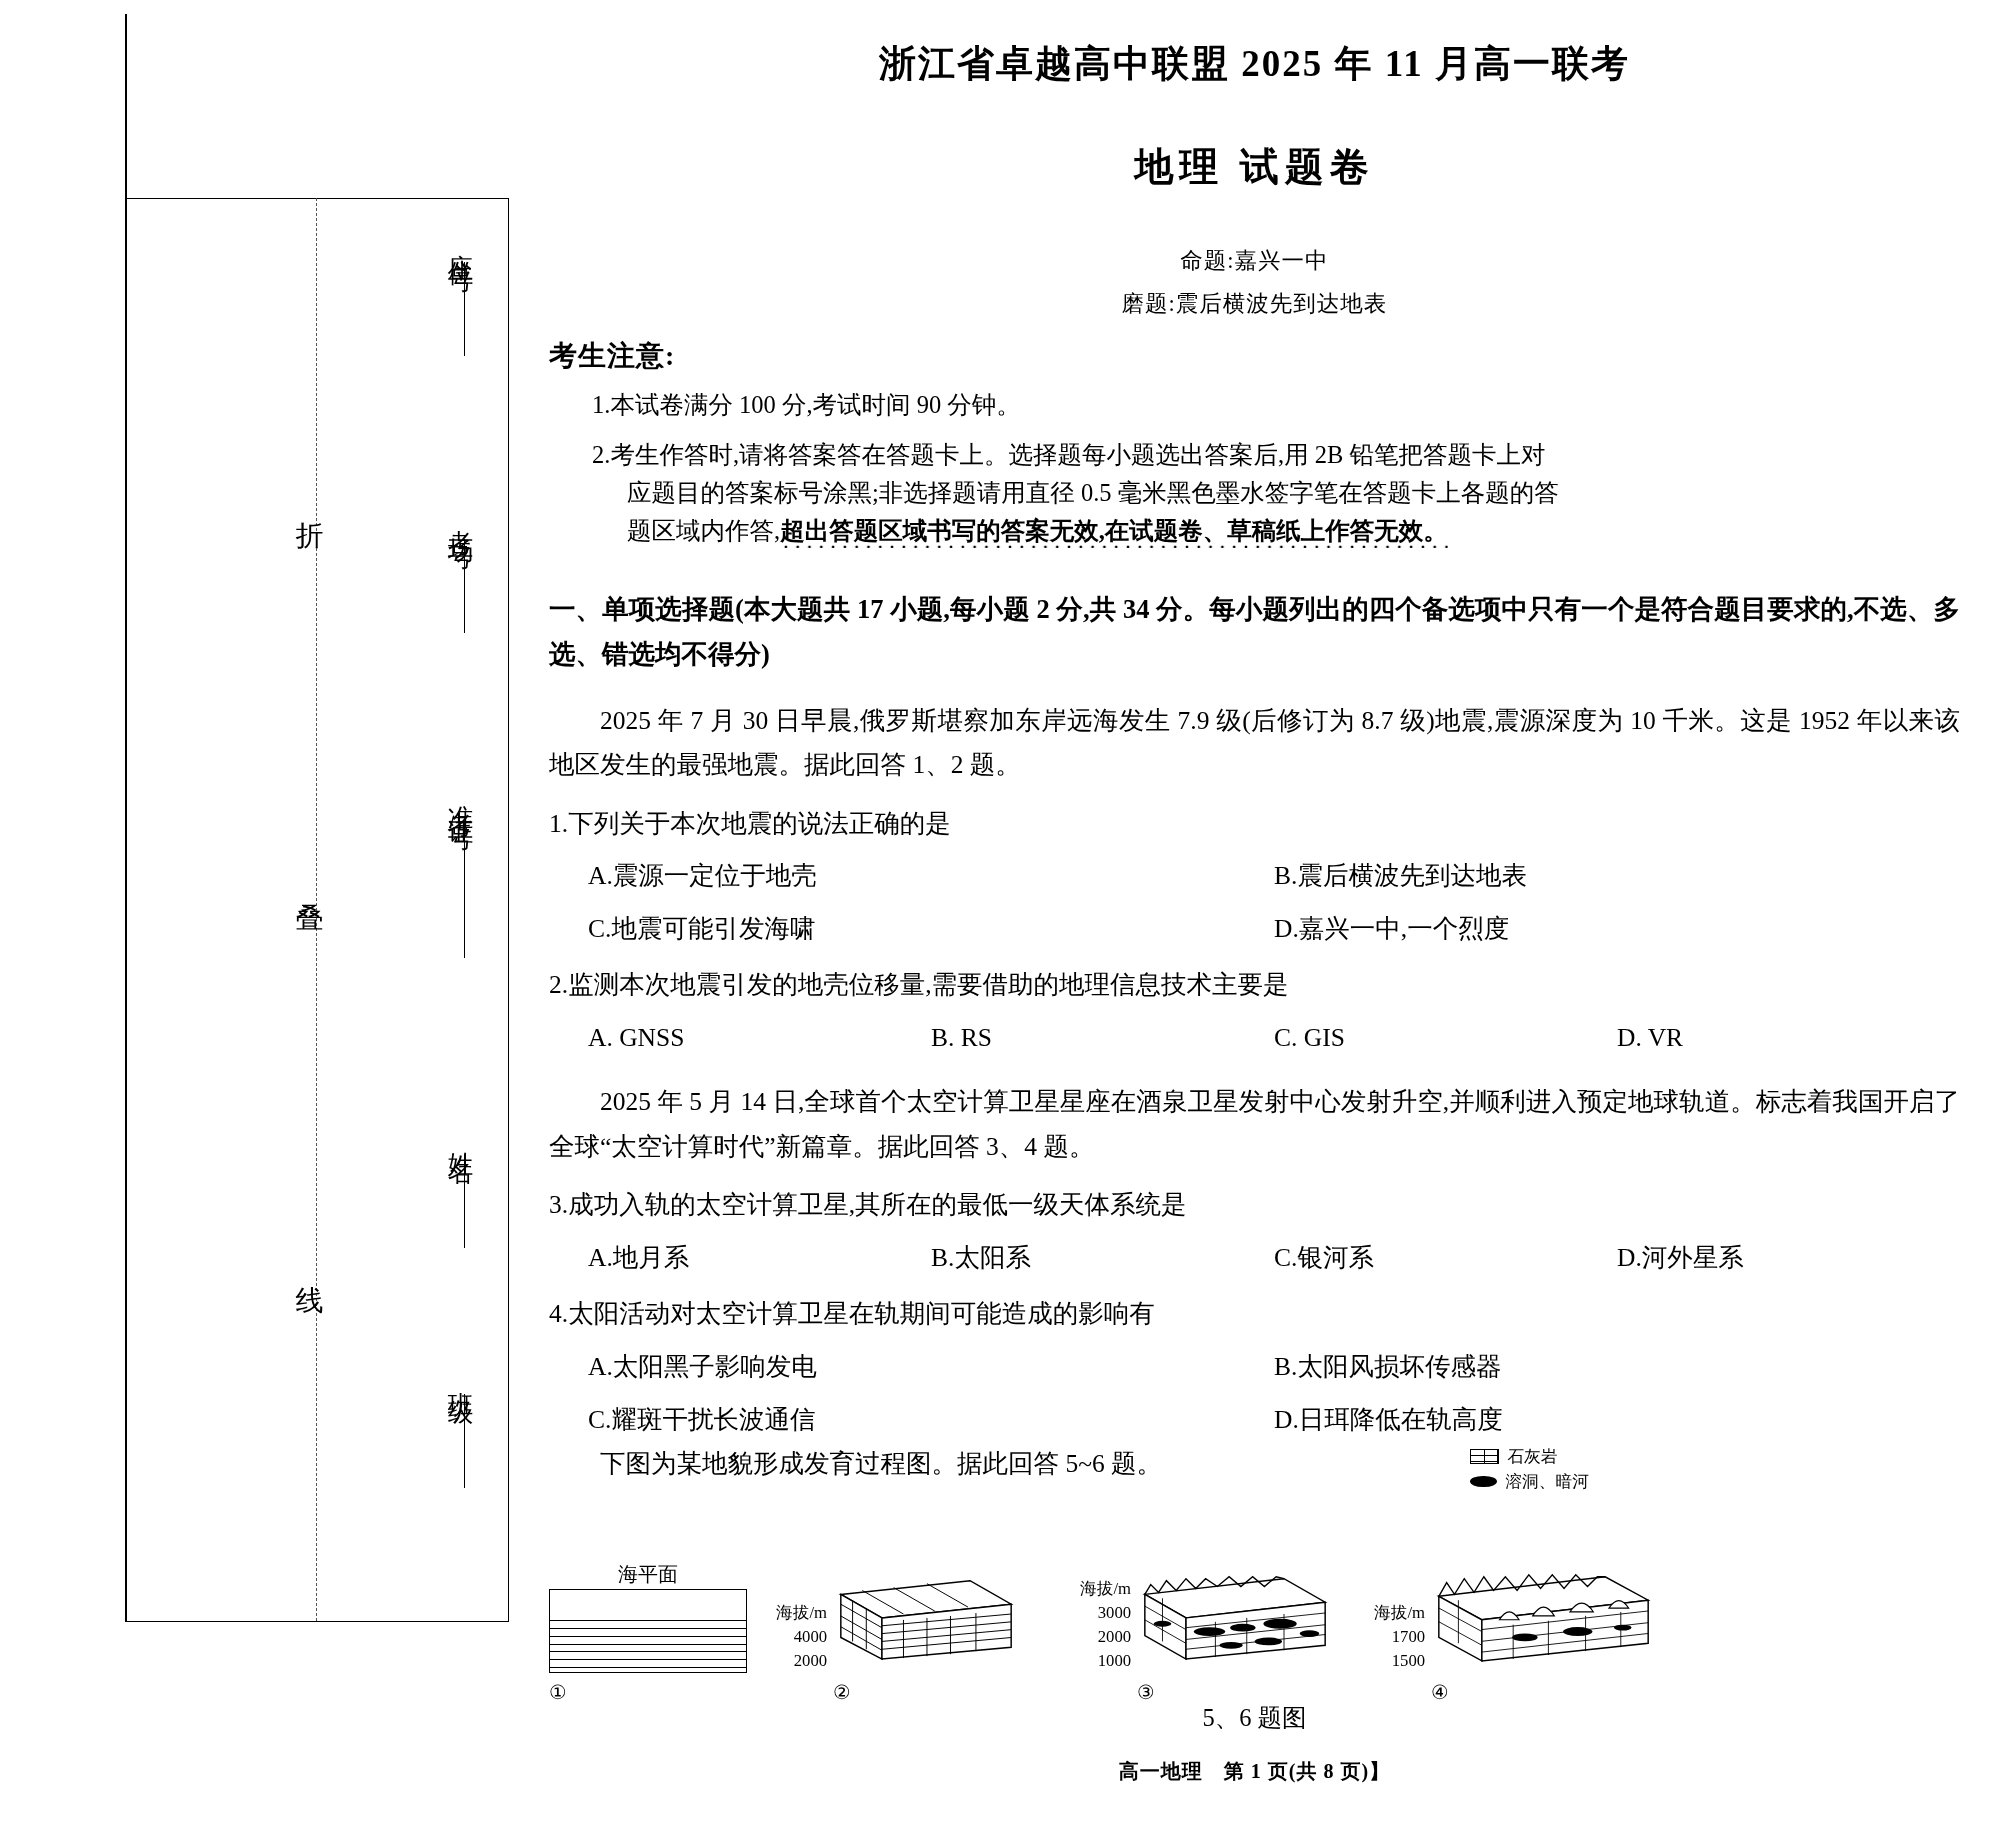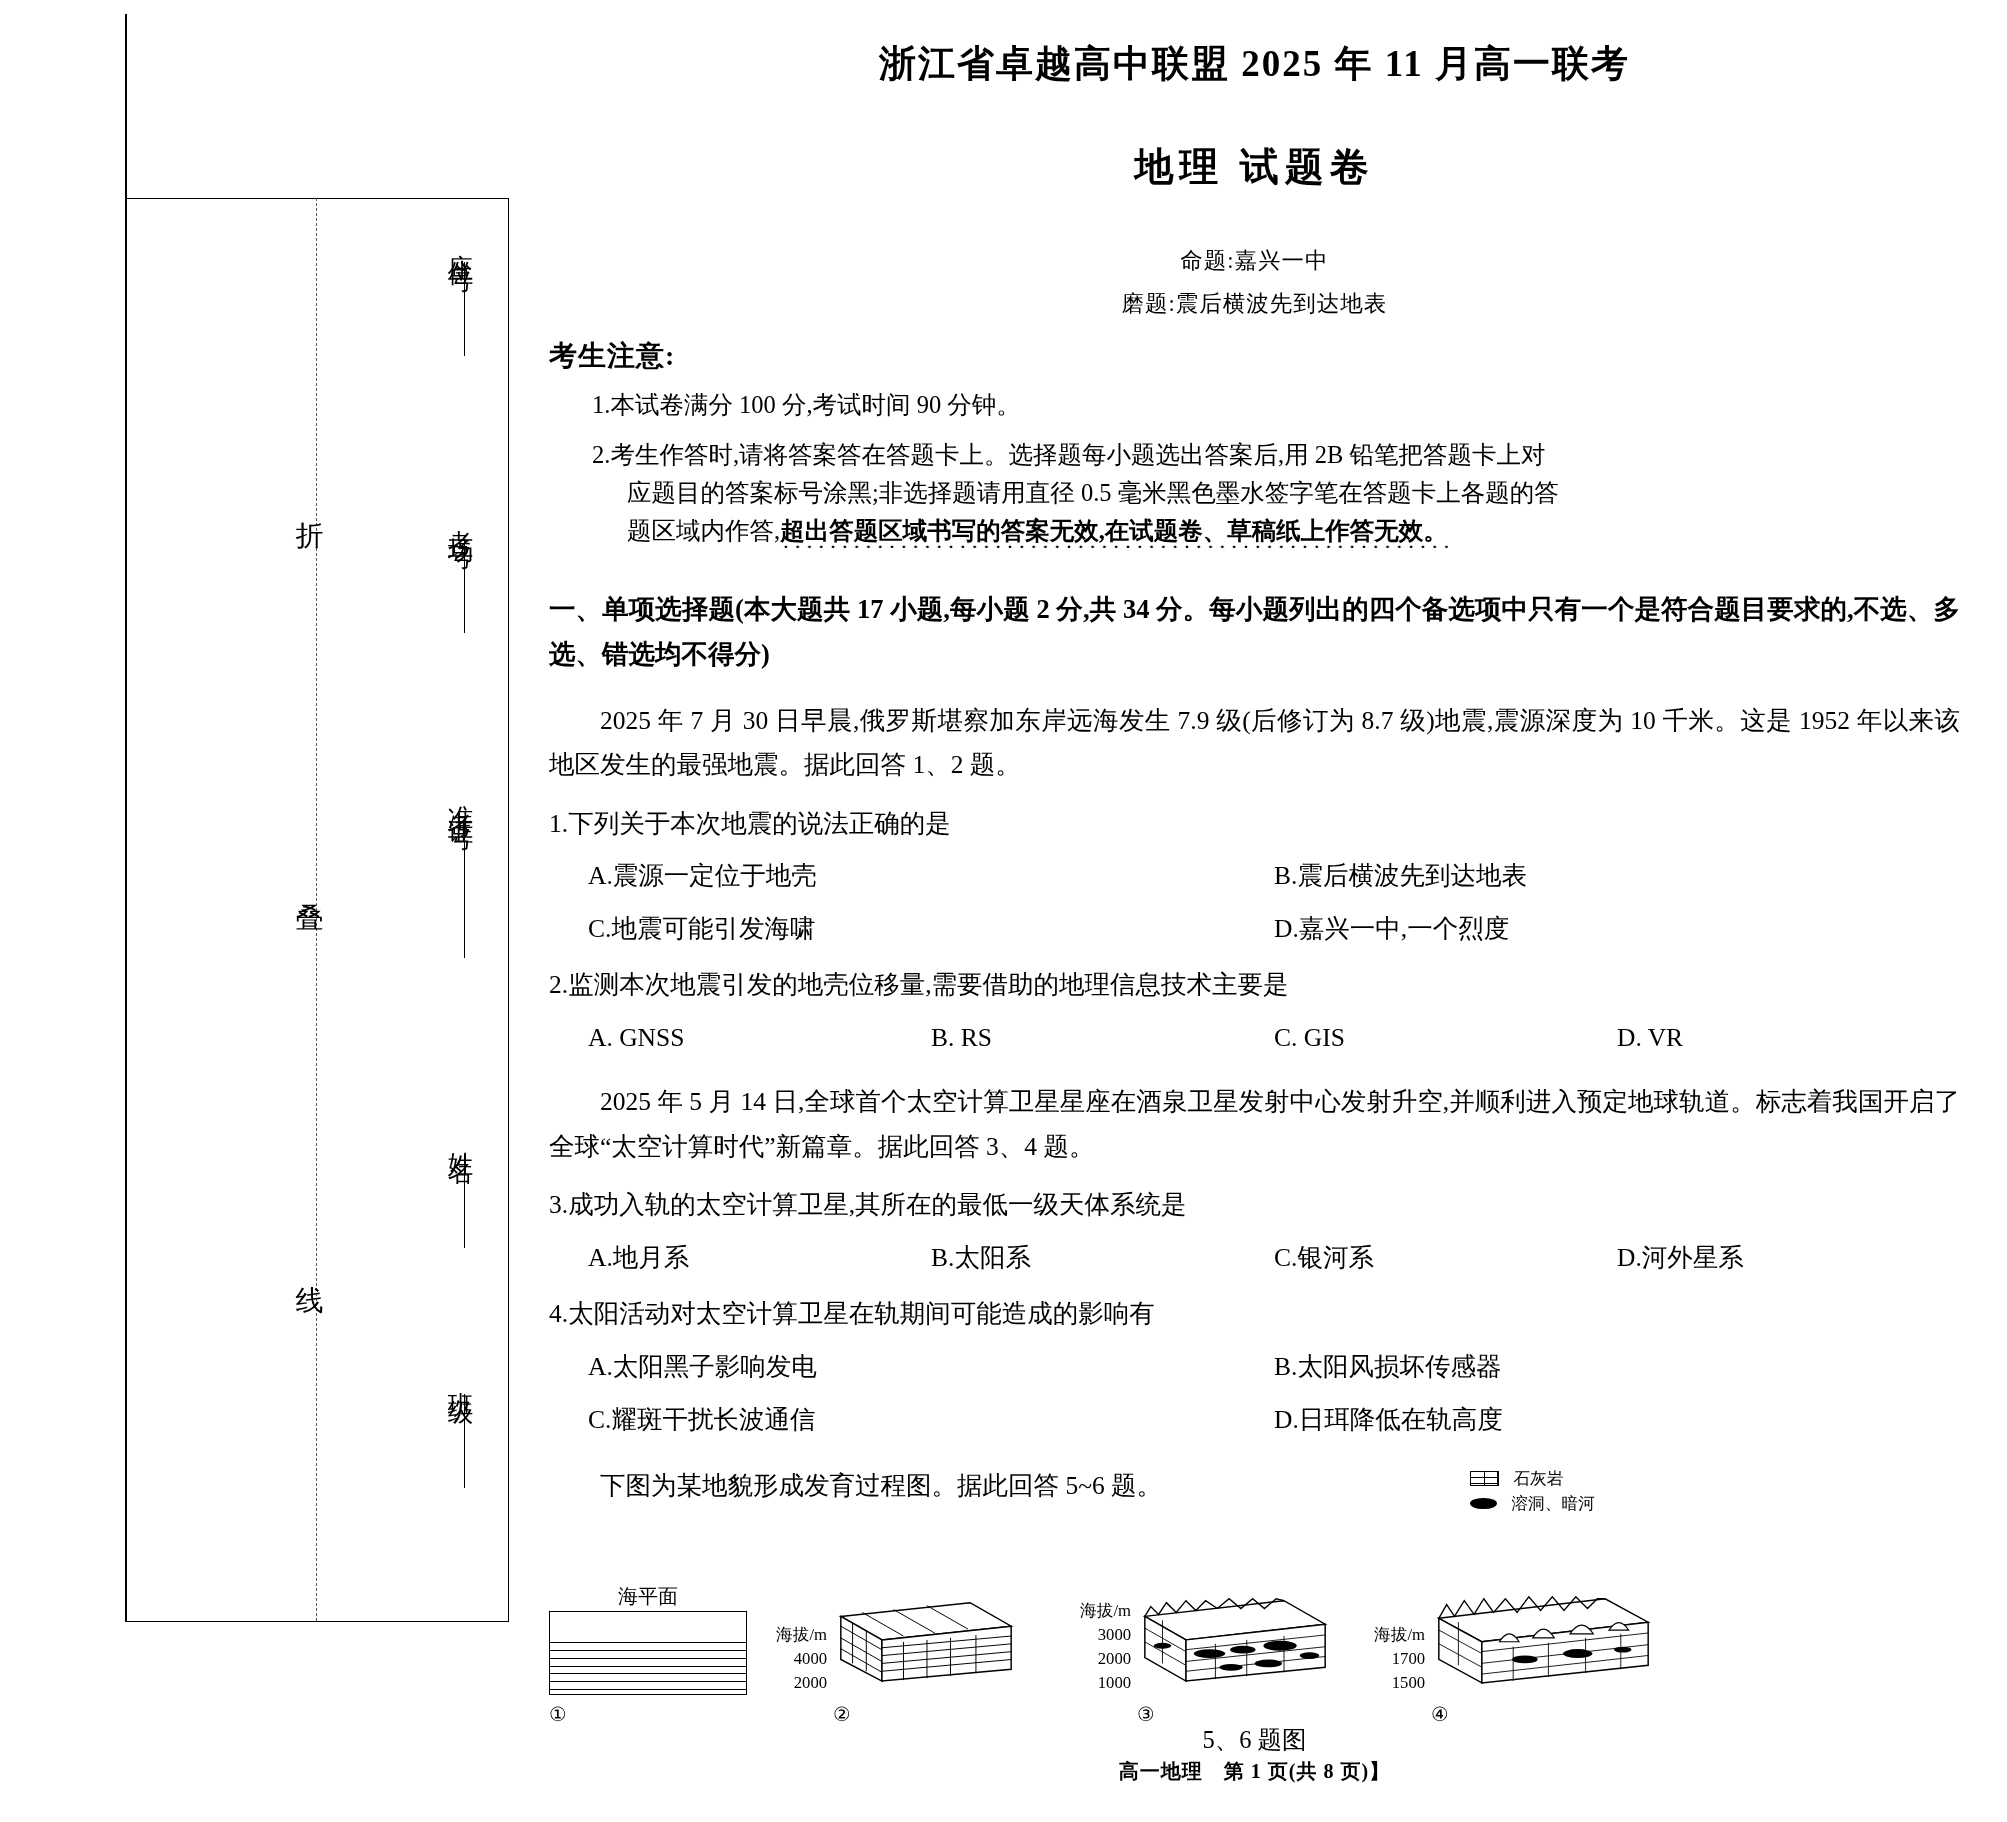--- a/index.html
+++ b/index.html
@@ -199,21 +199,21 @@
     font-size: 25.5px;
     margin-top: 11.8px;
     padding-left: 39px;
   }
   .options.two > div { width: 50%; }
   .options.four > div { width: 25%; }
   .options .opt { line-height: 1.6; }
 
   .figcaption-lead {
     font-size: 25.5px;
-    margin-top: 28px;
+    margin-top: 6px;
     text-indent: 51px;
   }
 
   
   .figure-row {
     position: relative;
     margin-top: 13.7px;
     height: 196px;
   }
   .fig {
@@ -266,21 +266,21 @@
   .f3 { left: 588px; width: 196px; }
   .f4 { left: 882px; width: 225px; }
 
   .legend {
     position: absolute;
     left: 921px;
     top: -51px;
     font-size: 16.7px;
     line-height: 1.5;
   }
-  .legend .row { display: flex; align-items: center; gap: 14px; }
+  .legend .row { display: flex; align-items: center; gap: 8px; }
   .legend .swatch-rock {
     width: 27.4px; height: 13.7px;
     border: 1.2px solid #000;
     background:
       repeating-linear-gradient(to bottom, transparent 0 4.9px, #000 4.9px 5.9px),
       repeating-linear-gradient(to right, transparent 0 12.7px, #000 12.7px 13.7px);
   }
   .legend .swatch-cave {
     width: 27.4px; height: 11.8px;
     background: #000;

